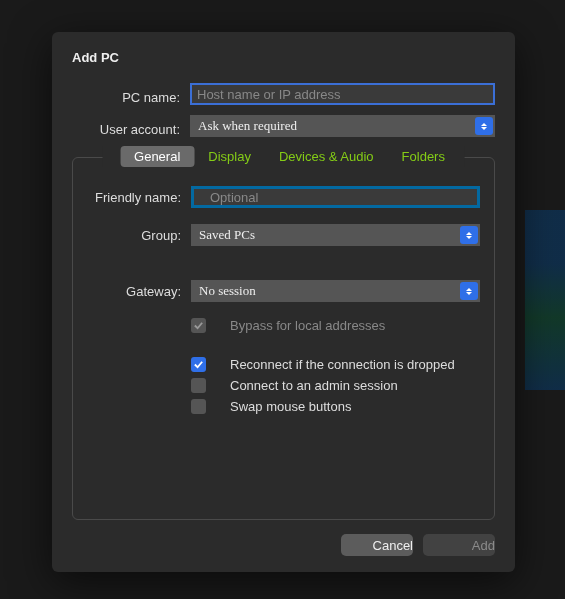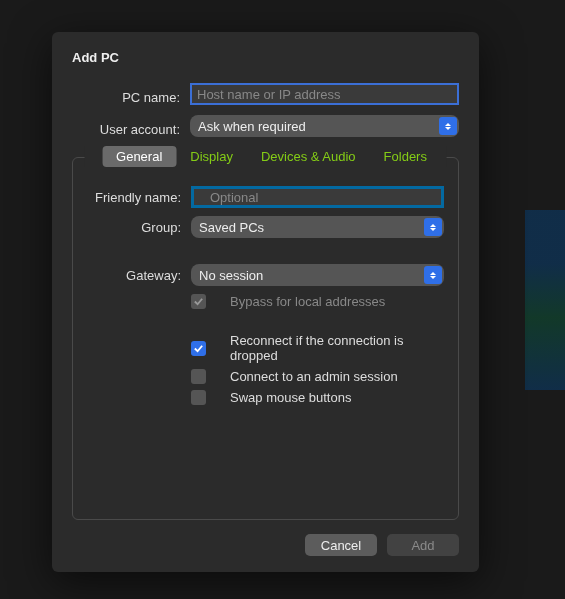--- a/index.html
+++ b/index.html
@@ -20,21 +20,21 @@
     top: 210px;
     width: 40px;
     height: 180px;
     background: linear-gradient(180deg,#0a3a67 0%, #0a3a67 30%, #0d4d33 60%, #0a3a67 100%);
     opacity: 0.6;
   }
   .sheet {
     position: absolute;
     left: 52px;
     top: 32px;
-    width: 427px;
+    width: 463px;
     height: 540px;
     background: #2b2b2b;
     border-radius: 6px;
     box-shadow: 0 10px 40px rgba(0,0,0,0.6);
     padding: 18px 20px 16px 20px;
     display: flex;
     flex-direction: column;
   }
   .sheet-title {
     font-weight: 600;
@@ -66,25 +66,26 @@
   .text-input.focused {
     border: 2px solid #3b6fd6;
     padding: 2px 5px;
   }
   .text-input::placeholder { color: #888; }
   .select-wrap {
     flex: 1;
     position: relative;
     height: 22px;
     background: #555;
-    border-radius: 8px;
+    border-radius: 0;
     display: flex;
     align-items: center;
     padding: 0 22px 0 8px;
     color: #eee;
+    font-family: Liberation Serif, serif;
   }
   .select-caret {
     position: absolute;
     right: 2px;
     top: 2px;
     width: 18px;
     height: 18px;
     background: #2f6fe8;
     border-radius: 3px;
     display: flex;
@@ -127,21 +128,21 @@
     white-space: nowrap;
   }
   .tab.active {
     background: #6a6a6a;
     color: #fff;
     margin-left: 12px;
   }
   .inner-row {
     display: flex;
     align-items: center;
-    margin-bottom: 8px;
+    margin-bottom: 16px;
   }
   .inner-label {
     width: 104px;
     text-align: right;
     padding-right: 10px;
     color: #ddd;
   }
   .spacer-v { height: 18px; }
   .checkbox-row {
     display: flex;
@@ -179,20 +180,21 @@
   }
   .btn {
     min-width: 72px;
     height: 22px;
     border-radius: 5px;
     border: none;
     font-size: 13px;
     color: #eee;
     background: #5c5c5c;
     cursor: default;
+    text-align: right;
   }
   .btn.disabled {
     background: #424242;
     color: #8a8a8a;
   }
 </style>
 </head>
 <body>
 
 <div class="desktop-strip"></div>

